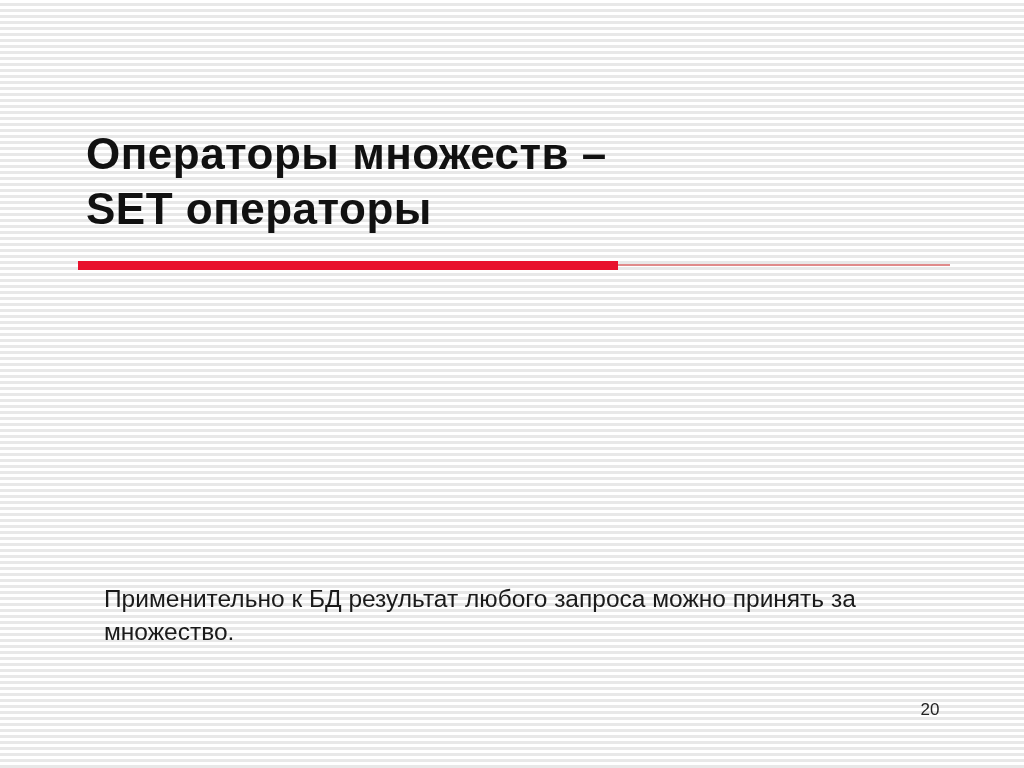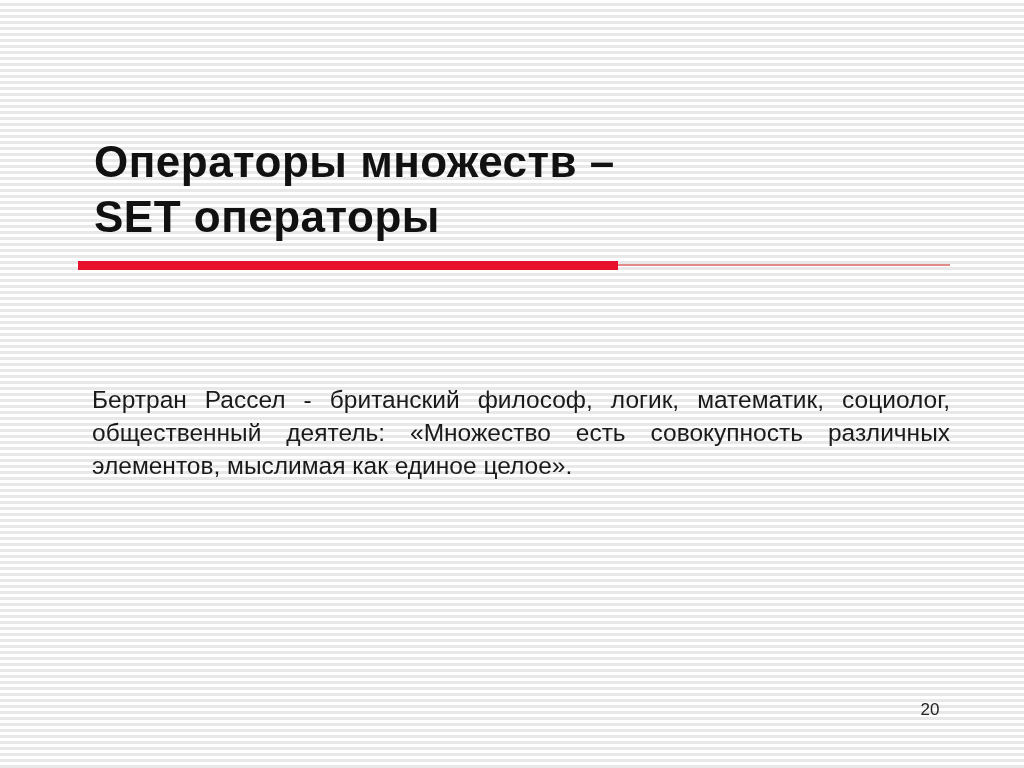--- a/index.html
+++ b/index.html
@@ -31,21 +31,21 @@
   }
 
   .title-block {
     position: absolute;
     left: 78px;
     top: 118px;
     width: 870px;
   }
 
   .slide-title {
-    margin: 16px;
+    margin: 8px;
     font-size: 44px;
     line-height: 1.25;
     font-weight: bold;
     color: #111111;
     letter-spacing: 0.5px;
     white-space: pre-line;
   }
 
   
   .rule-wrap {
@@ -112,18 +112,18 @@
   <div class="title-block">
     <h1 class="slide-title">Операторы множеств –
 SET операторы</h1>
   </div>
 
   <div class="rule-wrap">
     <div class="rule-thick"></div>
     <div class="rule-thin"></div>
   </div>
 
-  <p class="para para-russell">Бертран Рассел - британский философ, логик, математик, социолог, общественный деятель: «Множество есть совокупность различных элементов, мыслимая как единое целое».</p>
 
+  <p class="para para-db">Применительно к БД результат любого запроса можно принять за множество.</p>
 
   <div class="page-number">20</div>
 
 </div>
 
 </body></html>

